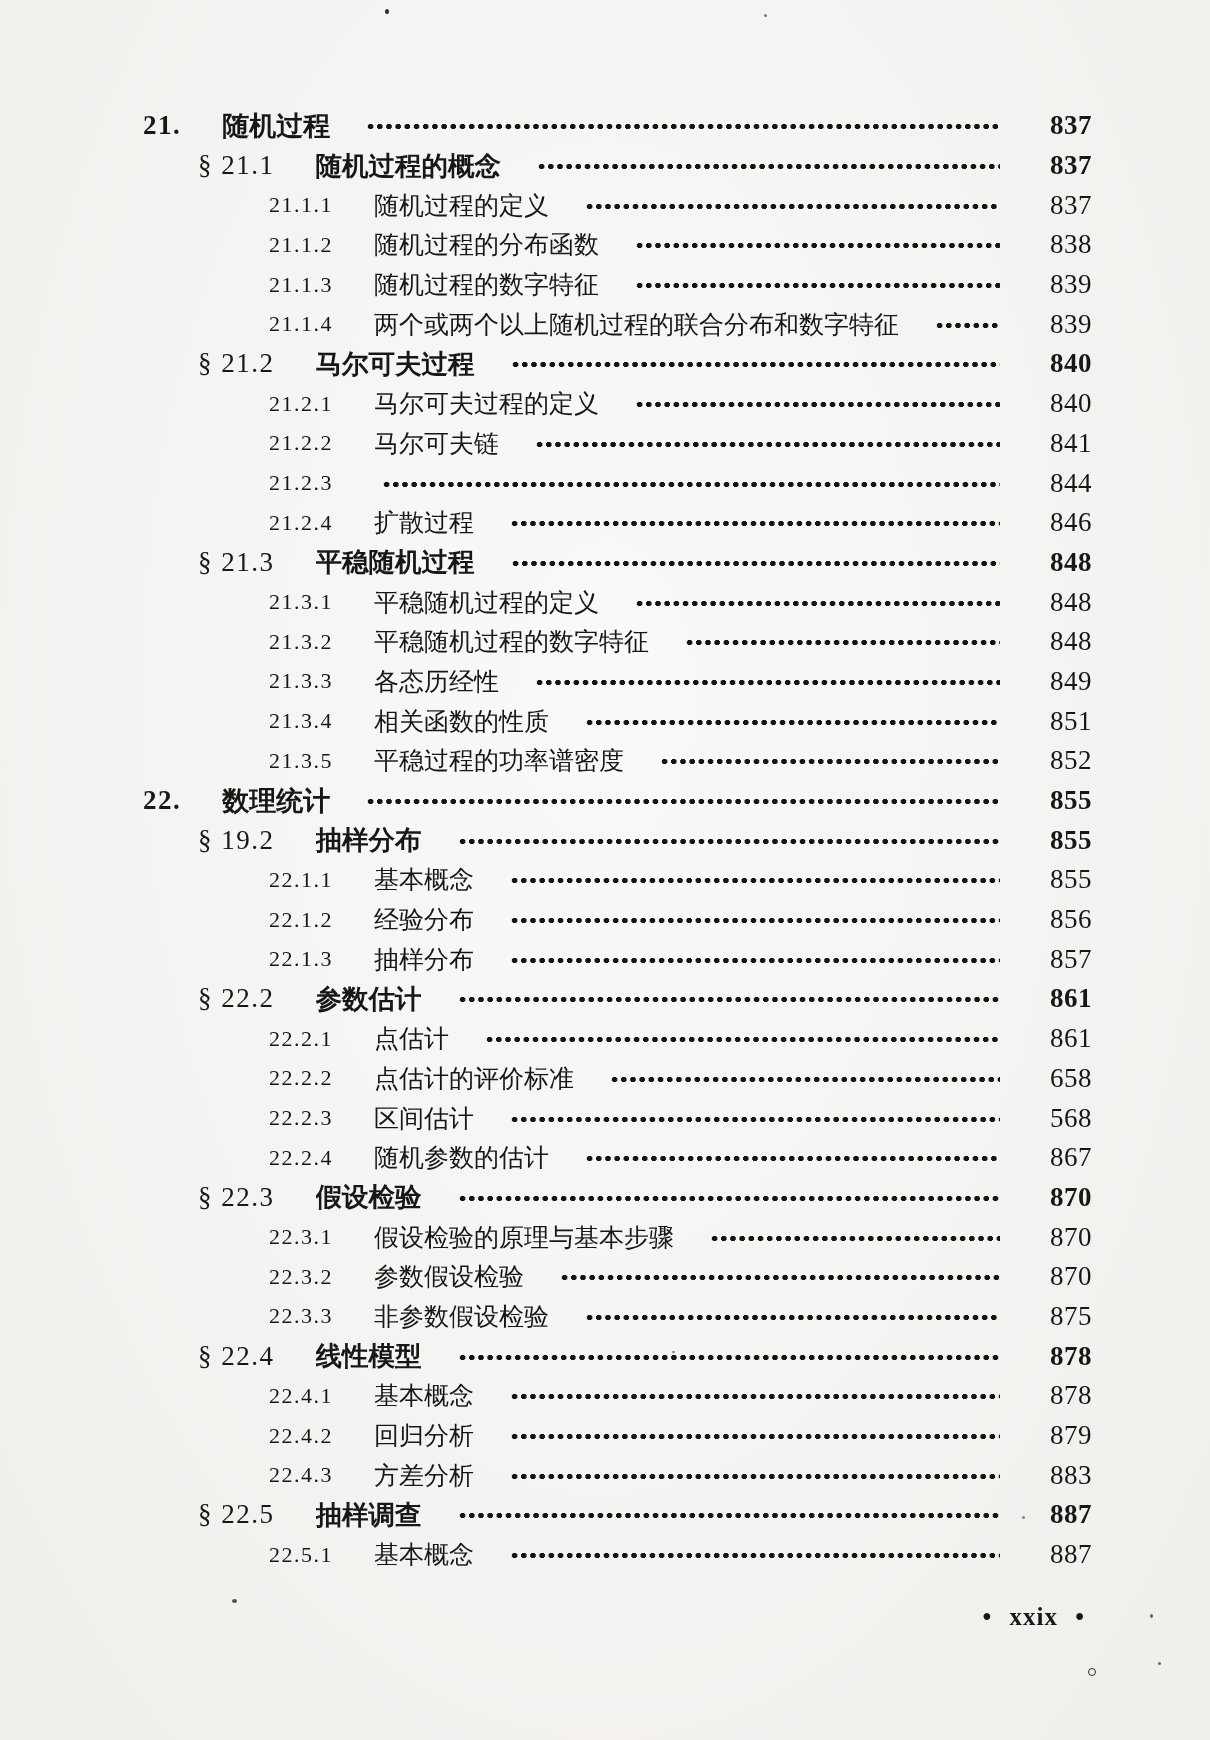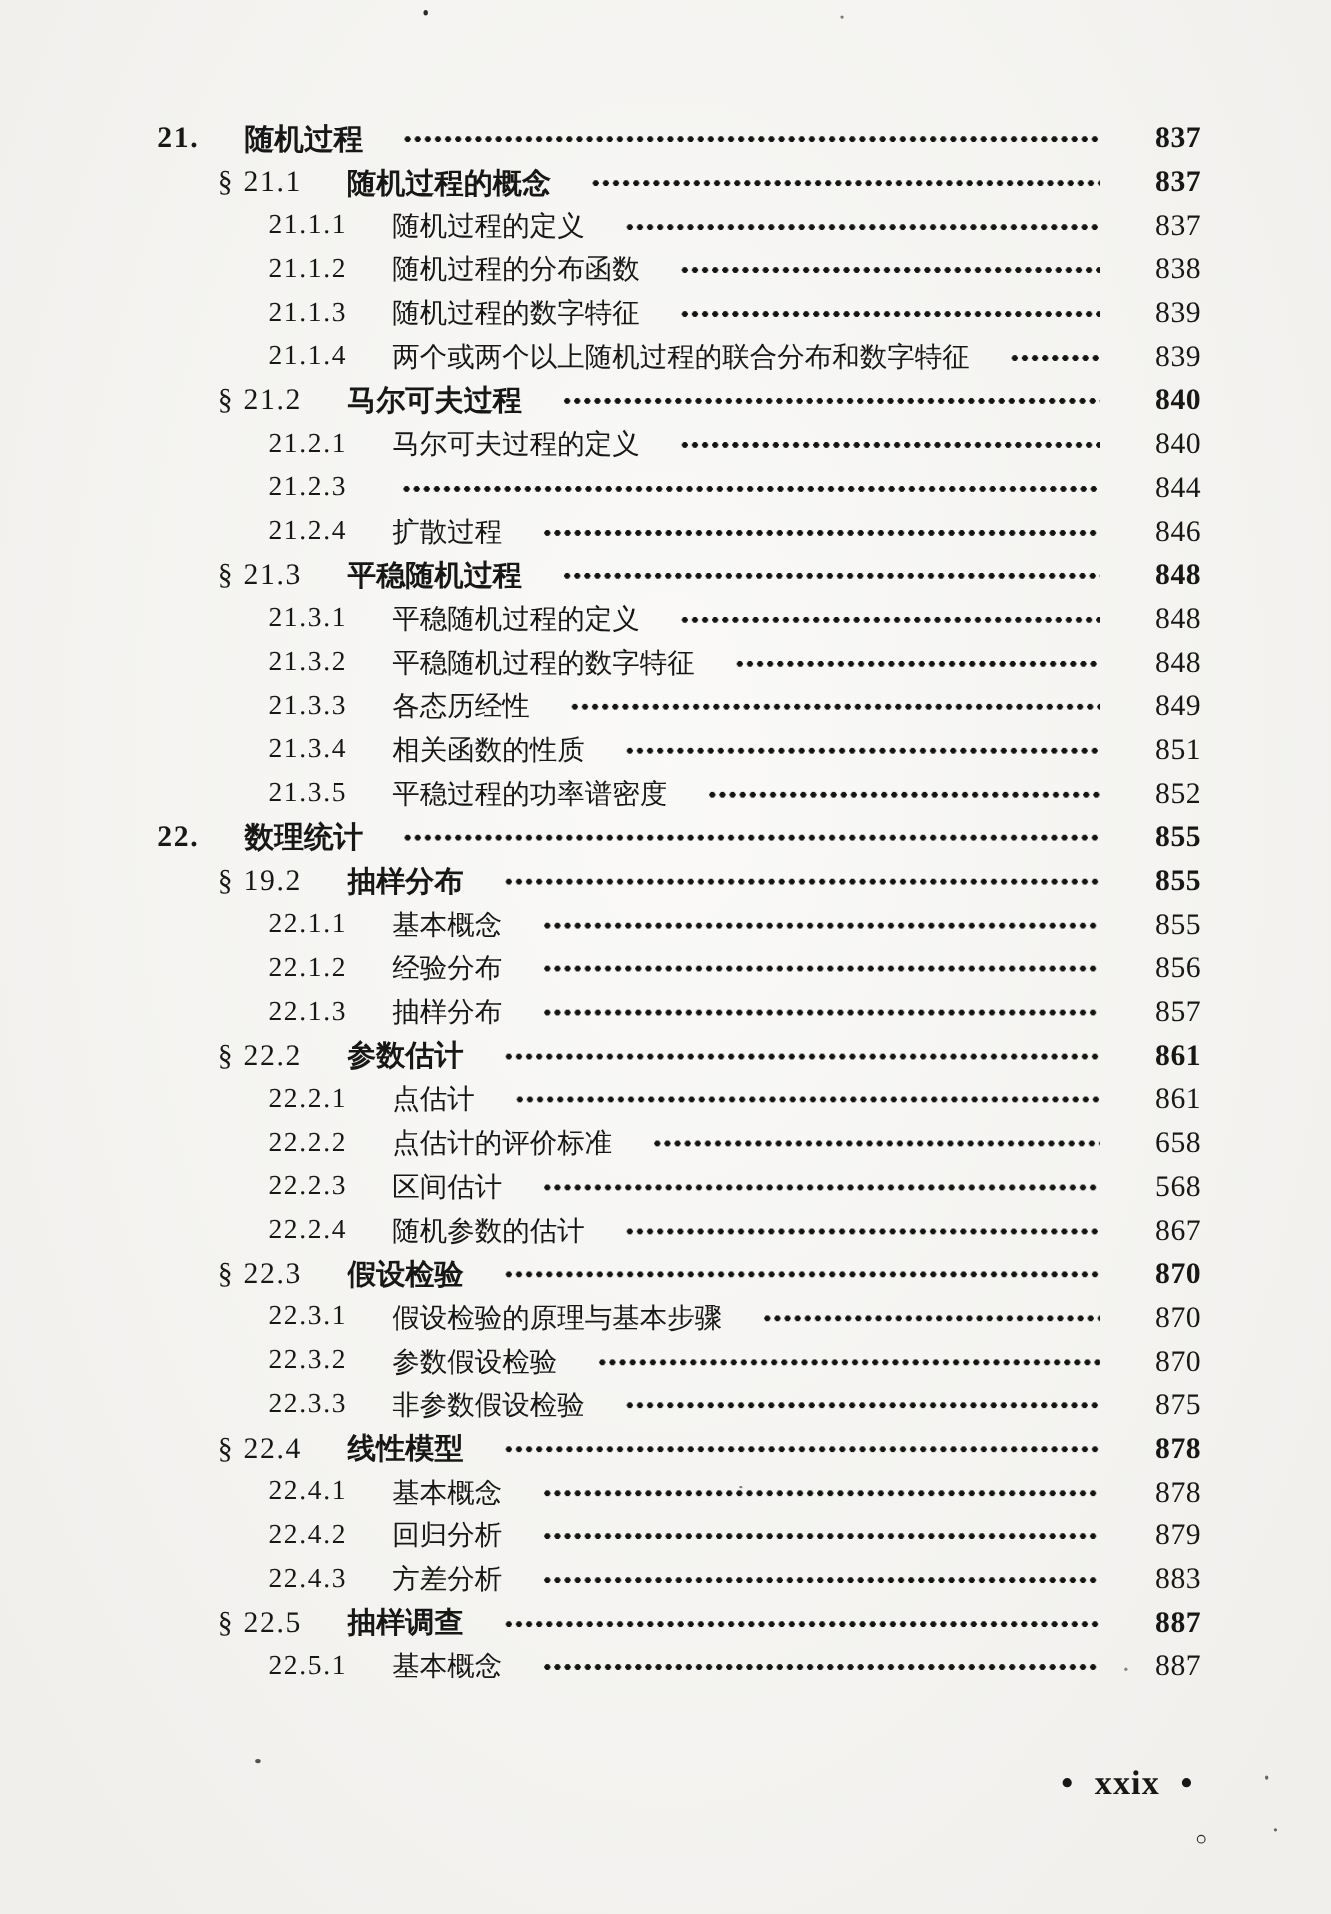--- a/index.html
+++ b/index.html
@@ -63,26 +63,26 @@
     letter-spacing: 0.5px;
   }
   
   .row.lv0 { padding-left: 0; font-size: 27px; font-weight: 700; }
   .row.lv0 .num { font-weight: 700; }
   
   .row.lv1 { padding-left: 55px; font-size: 26.5px; font-weight: 700; }
   .row.lv1 .num { font-weight: 500; font-size: 27px; }
   
   .row.lv2 { padding-left: 101px; font-size: 25px; font-weight: 500; }
-  .row.lv2 .num { font-weight: 400; font-size: 25px; }
+  .row.lv2 .num { font-weight: 400; font-size: 22px; margin-left: 25px; }
   .footer {
     position: absolute;
     top: 1603px;
     right: 125px;
-    font-size: 31px;
+    font-size: 25px;
     letter-spacing: 1px;
     word-spacing: 10px;
     font-weight: 600;
   }
   .speck {
     position: absolute;
     background: #2a2a2a;
     border-radius: 50%;
   }
   .speck.ring {
@@ -136,20 +136,26 @@
     <span class="num">§ 21.2</span>
     <span class="title">马尔可夫过程</span>
     <span class="dots"></span>
     <span class="pnum">840</span>
   </div>
       <div class="row lv2">
     <span class="num">21.2.1</span>
     <span class="title">马尔可夫过程的定义</span>
     <span class="dots"></span>
     <span class="pnum">840</span>
+  </div>
+      <div class="row lv2">
+    <span class="num">21.2.2</span>
+    <span class="title">马尔可夫链</span>
+    <span class="dots"></span>
+    <span class="pnum">841</span>
   </div>
       <div class="row lv2">
     <span class="num">21.2.3</span>
     <span class="dots"></span>
     <span class="pnum">844</span>
   </div>
       <div class="row lv2">
     <span class="num">21.2.4</span>
     <span class="title">扩散过程</span>
     <span class="dots"></span>

